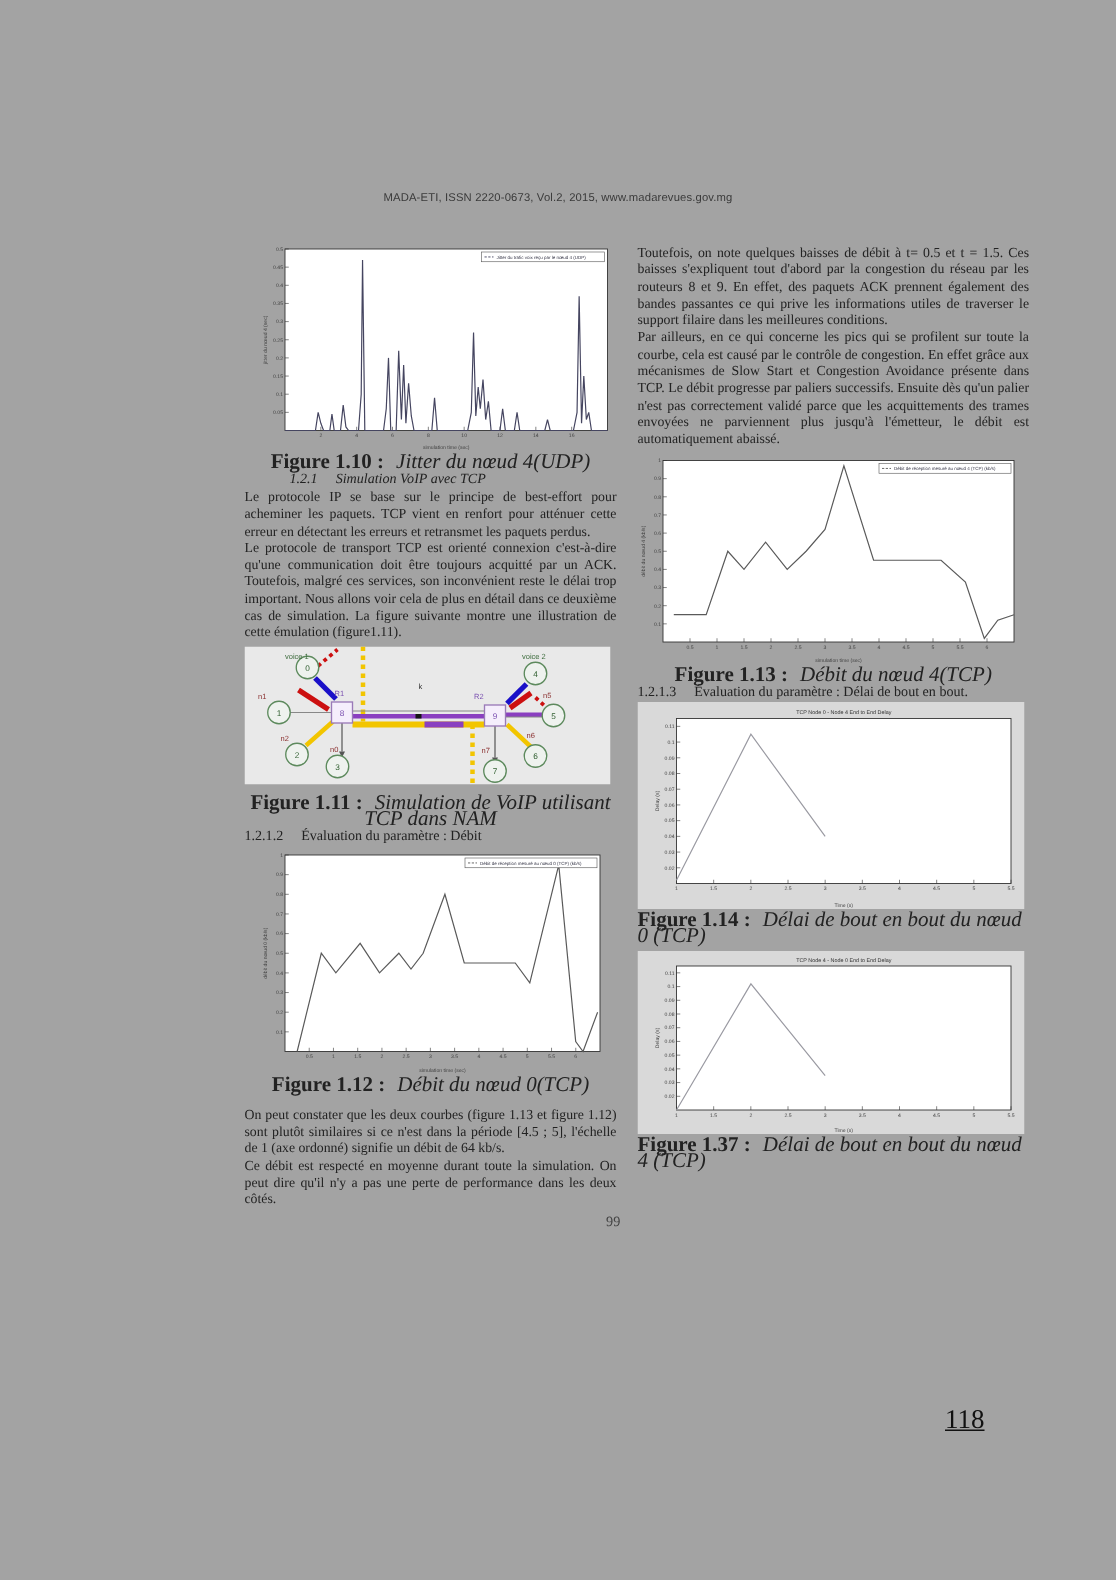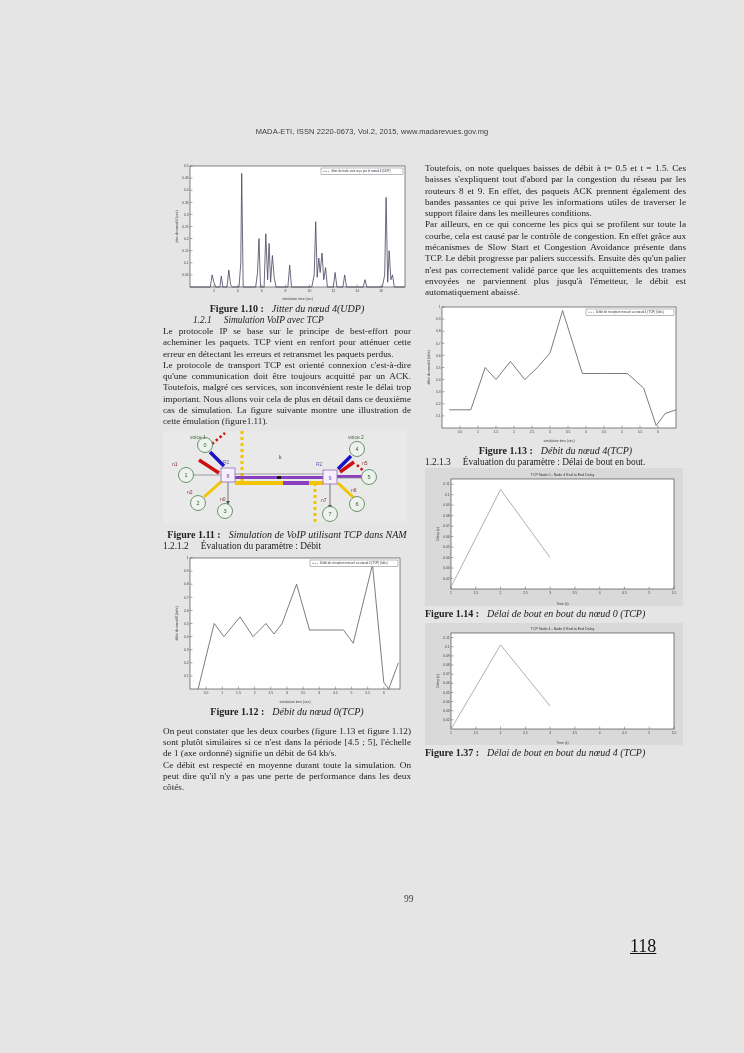--- a/index.html
+++ b/index.html
@@ -1,35 +1,35 @@
 <!DOCTYPE html>
 <html><head>
 <meta charset="utf-8">
 <style>
   html,body{margin:0;padding:0;background:#fff;}
-  .page{position:relative;width:744px;height:1053px;background:#e5e5e5;overflow:hidden;
+  .page{position:relative;width:744px;height:1053px;background:#a3a3a3;overflow:hidden;
         font-family:"Liberation Serif", serif;color:#222;}
   .journal-header{position:absolute;top:127px;left:0;width:744px;text-align:center;
         font-family:"Liberation Sans", sans-serif;font-size:7.5px;color:#3a3a3a;letter-spacing:.1px;}
   .col{position:absolute;}
   .col-left{left:163px;top:161px;width:248px;}
   .col-right{left:425px;top:163px;width:261px;}
   p.body{font-size:9.2px;line-height:11.3px;text-align:justify;margin:0 0 0 0;}
-  .caption{font-size:10px;text-align:center;margin:2px 0 1px 0;line-height:11px;}
+  .caption{font-size:14px;text-align:center;margin:2px 0 1px 0;line-height:11px;}
   .caption .cap-label{font-weight:bold;}
   .caption .cap-text{font-style:italic;margin-left:8px;}
   .heading{font-size:9.4px;margin:1px 0;}
   .heading .h-num{margin-right:12px;}
   .heading.bold-italic{font-weight:normal;font-style:italic;padding-left:30px;}
   .chart-wrap{display:block;}
   .chart{display:block;}
   .fig110-wrap{margin-left:10px;}
   .fig112-wrap{margin-left:10px;}
   .gap2{height:2px;} .gap3{height:3px;} .gap8{height:8px;}
-  .pageno-inner{position:absolute;left:404px;top:894px;font-size:9.5px;color:#444;}
+  .pageno-inner{position:absolute;left:404px;top:810px;font-size:9.5px;color:#444;}
   .pageno-outer{position:absolute;left:630px;top:936px;font-size:18px;color:#111;text-decoration:underline;}
   svg text{font-family:"Liberation Sans", sans-serif;}
 </style>
 </head>
 <body>
 
 <div class="page">
 
   <div class="journal-header">MADA-ETI, ISSN 2220-0673, Vol.2, 2015, www.madarevues.gov.mg</div>
 

